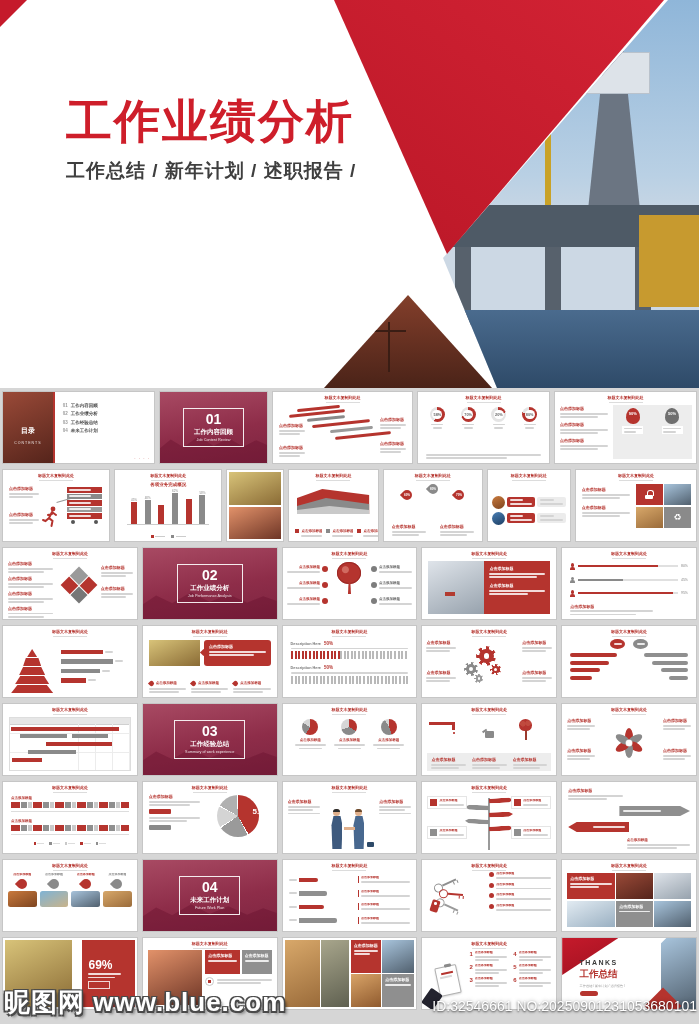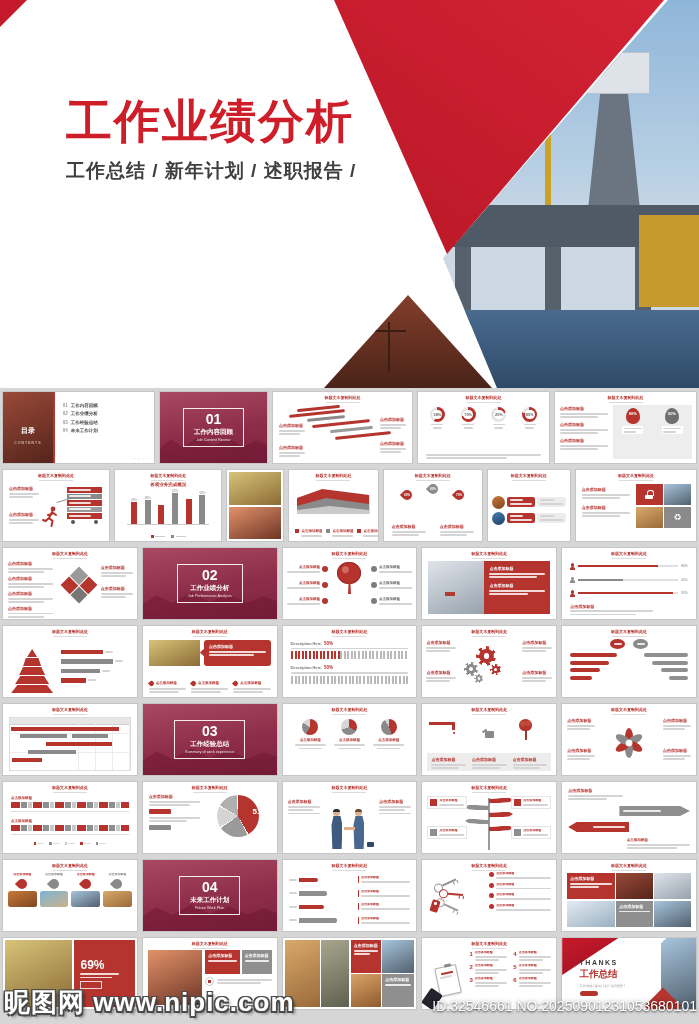--- a/index.html
+++ b/index.html
@@ -1272,21 +1272,21 @@
           <div class="pho" style="background: linear-gradient(155deg, rgb(226, 235, 242), rgb(154, 176, 194));"></div>
           <div style="background: rgb(143, 143, 143); padding: 3px;">
             <div class="wrh">点击添加标题</div>
             <div class="wln"></div>
           </div>
           <div class="pho" style="background: linear-gradient(155deg, rgb(168, 196, 220), rgb(81, 96, 110));"></div>
         </div>
       </div>
     </div>
     <div class="g-row">
-      <div class="thumb" style="flex: 1 1 134px; display: flex; padding: 2px; gap: 2px; box-sizing: border-box;">
+      <div class="thumb" style="flex: 1 1 134px; display: flex; padding: 2px; gap: 10px; box-sizing: border-box;">
         <div class="pho" style="width: 52%; background: linear-gradient(155deg, rgb(216, 195, 121), rgb(138, 107, 53));"></div>
         <div style="flex: 1 1 0%; background: rgb(181, 52, 46); display: flex; flex-direction: column; justify-content: center; padding: 6px;">
           <div style="font-size: 12px; font-weight: 700; color: rgb(255, 255, 255);">69%</div>
           <div class="wln" style="width: 80%;"></div>
           <div class="wln" style="width: 65%;"></div>
           <div style="width: 20px; height: 6px; border: 1px solid rgba(255, 255, 255, 0.8); margin-top: 3px;"></div>
         </div>
       </div>
       <div class="thumb" style="flex: 1 1 134px;">
         <div class="t">
@@ -1404,14 +1404,14 @@
         <div style="position: absolute; left: 13%; top: 30%; width: 62px;">
           <div style="font-size: 7px; font-weight: 700; color: rgb(58, 58, 58); letter-spacing: 1.5px;">THANKS</div>
           <div style="font-size: 9.5px; font-weight: 700; color: rgb(181, 52, 46); margin-top: 2px;">工作总结</div>
           <div style="font-size: 3.2px; color: rgb(153, 153, 153); margin-top: 3px; white-space: nowrap;">工作总结 / 新年计划 / 述职报告 /</div>
           <div style="width: 18px; height: 5px; background: rgb(181, 52, 46); border-radius: 2.5px; margin-top: 3px;"></div>
         </div>
       </div>
     </div>
   </div>
 
-<div class="wm-site">昵图网 www.nipic.com</div>
+<div class="wm-site">昵图网 www.blue.com</div>
 <div class="wm-id">ID:32546661 NO:20250901231053680101</div>
 
 </body></html>

